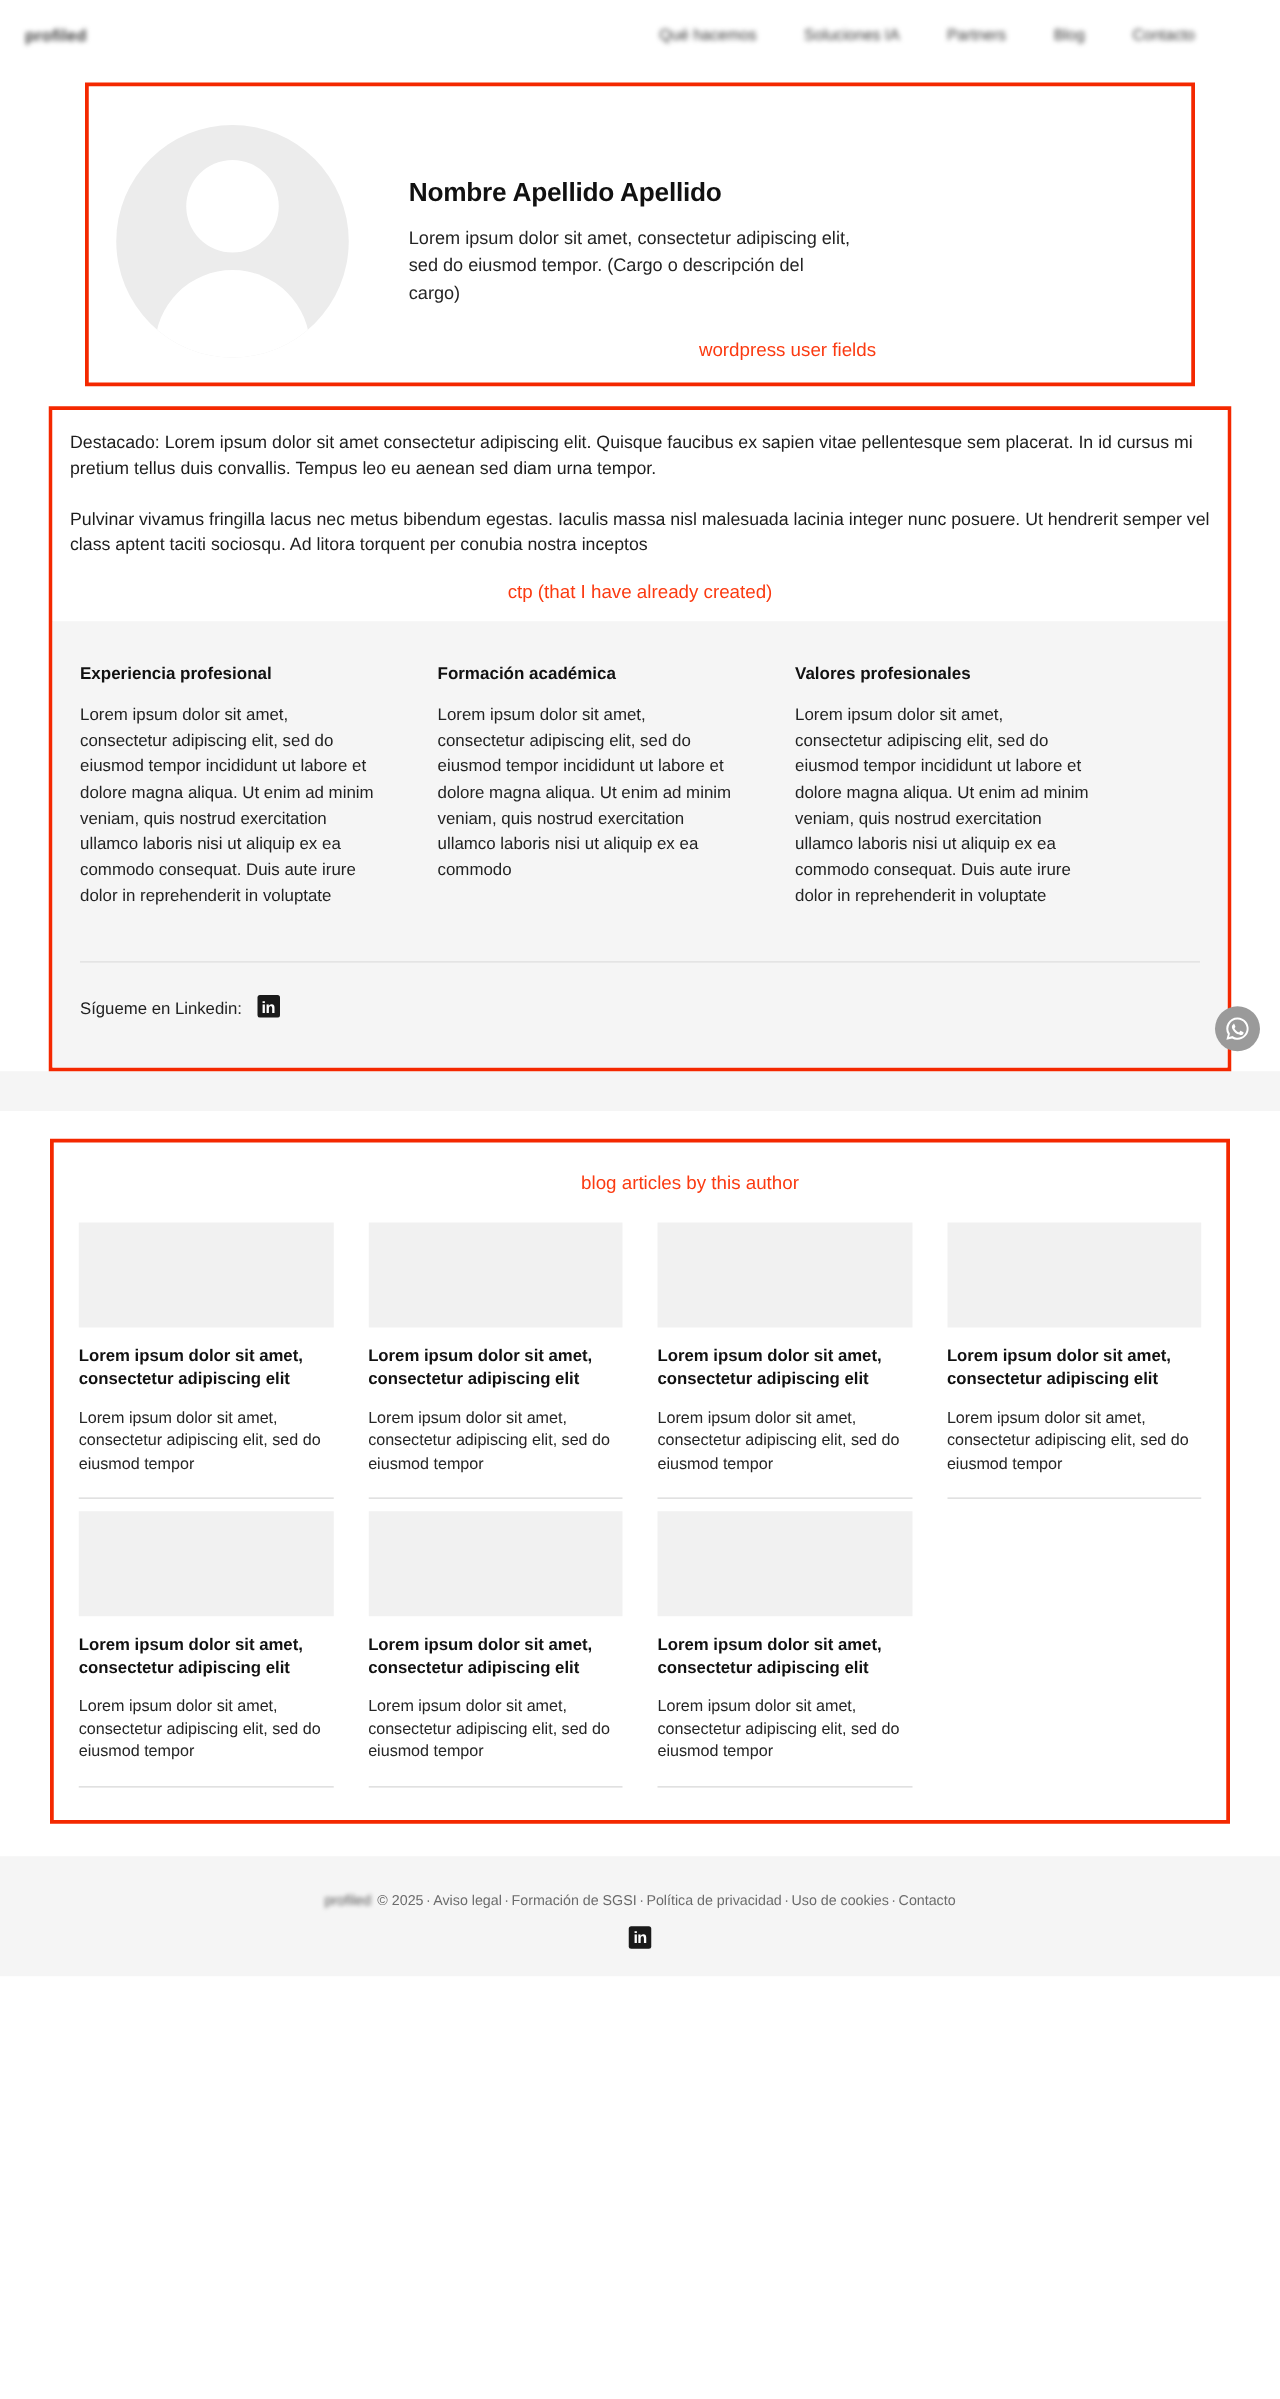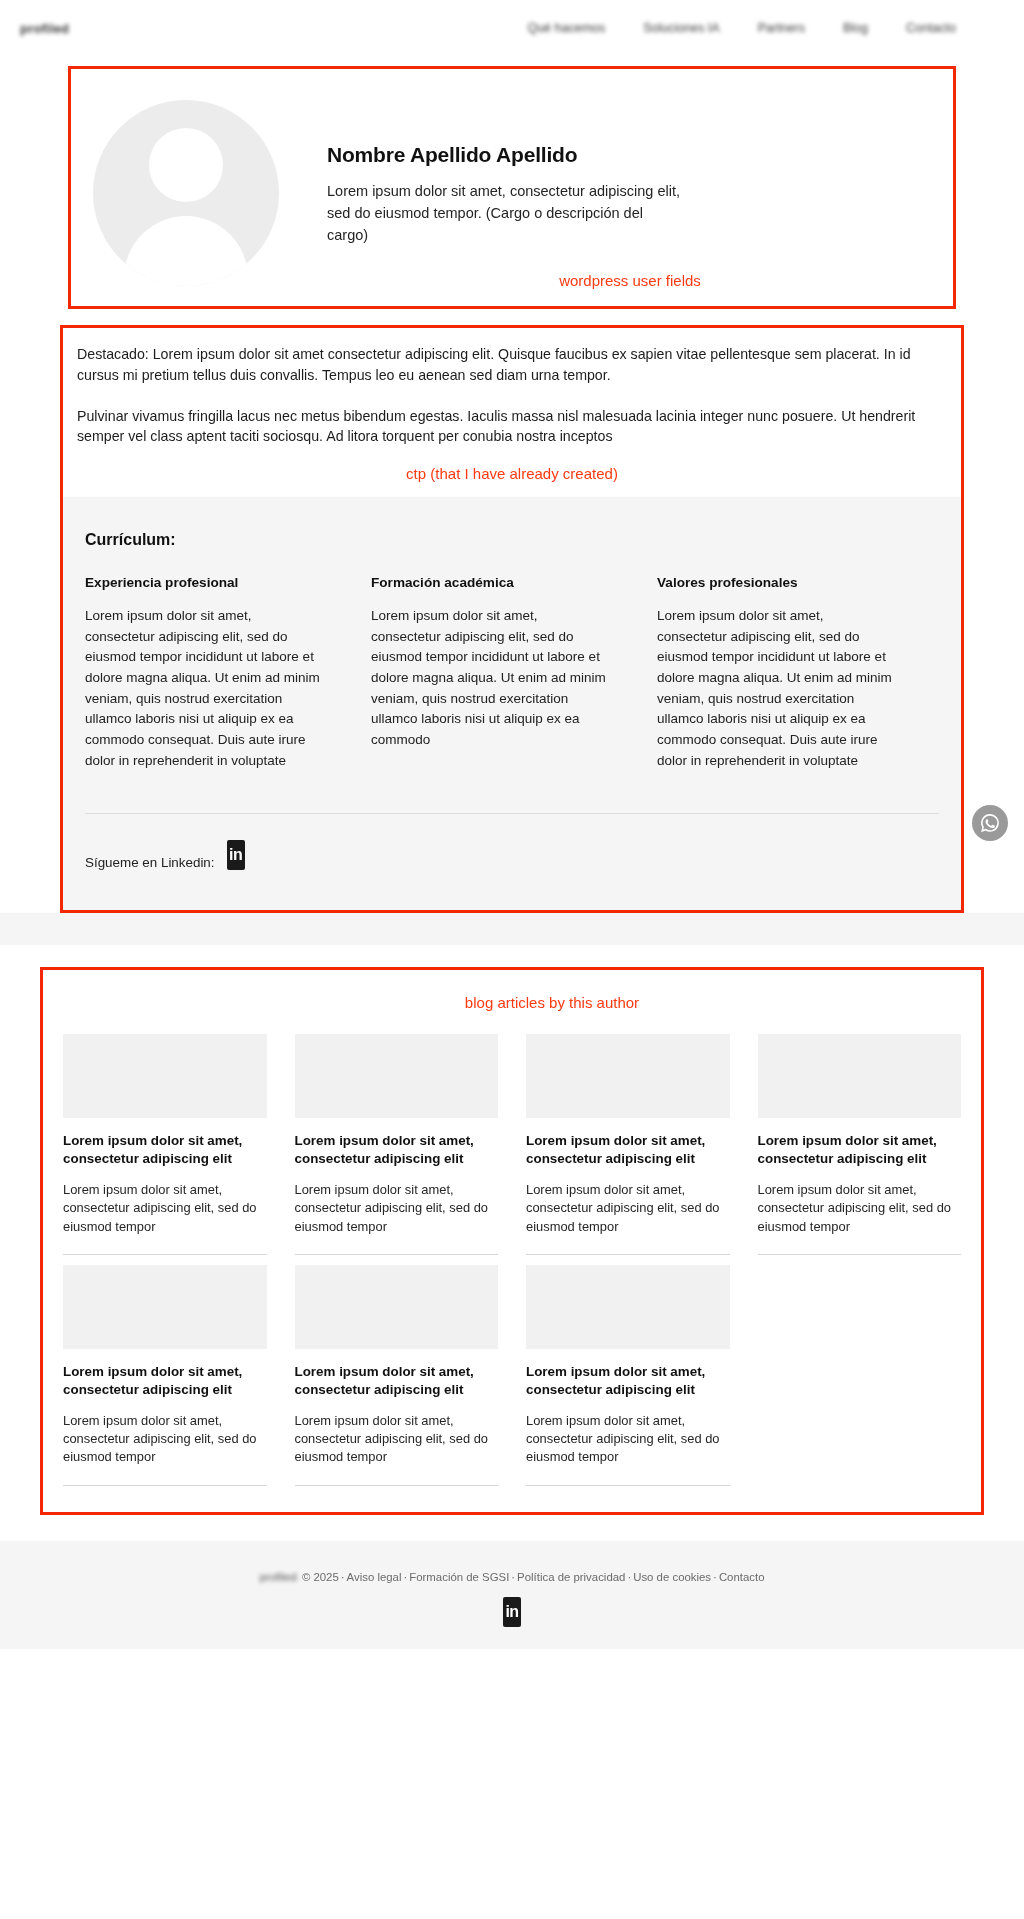--- a/index.html
+++ b/index.html
@@ -98,21 +98,21 @@
   .profile-desc {
     margin-top: 14px;
     font-size: 14.5px;
     line-height: 1.5;
     color: #242424;
     max-width: 360px;
   }
   .profile-annot { margin-top: 26px; padding-left: 6px; }
 
   
-  .feat-wrap { padding: 0 60px; margin-top: 16px; }
+  .feat-wrap { padding: 0 39px; margin-top: 16px; }
   .feat-card { background: #ffffff; }
   .feat-top { padding: 16px 14px 4px 14px; background:#ffffff; }
   .feat-p {
     font-size: 14.2px;
     line-height: 1.46;
     color: #1d1d1d;
   }
   .feat-p + .feat-p { margin-top: 20px; }
   .feat-annot { padding: 18px 0 10px 0; }
 
@@ -146,28 +146,28 @@
   }
   .curr-social {
     display: flex;
     align-items: flex-end;
     gap: 12px;
     padding: 26px 0 30px 0;
     font-size: 13.4px;
     color: #222222;
   }
   .li-badge {
-    width: 18px; height: 30px;
+    width: 18px; height: 18px;
     background: #1a1a1a;
     border-radius: 2px;
     display: inline-flex;
     align-items: center;
     justify-content: center;
     color: #ffffff;
-    font-size: 16px;
+    font-size: 13px;
     font-weight: 700;
     line-height: 1;
     letter-spacing: -.5px;
   }
 
   
   .arts-outerband { background:#f5f5f5; height: 32px; }
   .arts-wrap { padding: 22px 40px 0 40px; background:#ffffff; }
   .arts-card { background:#ffffff; padding: 18px 20px 26px 20px; }
   .arts-head {
@@ -286,21 +286,20 @@
 
 <section class="feat-wrap">
   <div class="feat-card annot-box">
     <div class="feat-top">
       <p class="feat-p">Destacado: Lorem ipsum dolor sit amet consectetur adipiscing elit. Quisque faucibus ex sapien vitae pellentesque sem placerat. In id cursus mi pretium tellus duis convallis. Tempus leo eu aenean sed diam urna tempor.</p>
       <p class="feat-p">Pulvinar vivamus fringilla lacus nec metus bibendum egestas. Iaculis massa nisl malesuada lacinia integer nunc posuere. Ut hendrerit semper vel class aptent taciti sociosqu. Ad litora torquent per conubia nostra inceptos</p>
       <div class="annot-text feat-annot">ctp (that I have already created)</div>
     </div>
 
     <div class="curr">
-      <h2 class="curr-title">Currículum:</h2>
       <div class="curr-cols">
         <div class="curr-col">
           <h4>Experiencia profesional</h4>
           <p>Lorem ipsum dolor sit amet, consectetur adipiscing elit, sed do eiusmod tempor incididunt ut labore et dolore magna aliqua. Ut enim ad minim veniam, quis nostrud exercitation ullamco laboris nisi ut aliquip ex ea commodo consequat. Duis aute irure dolor in reprehenderit in voluptate</p>
         </div>
         <div class="curr-col">
           <h4>Formación académica</h4>
           <p>Lorem ipsum dolor sit amet, consectetur adipiscing elit, sed do eiusmod tempor incididunt ut labore et dolore magna aliqua. Ut enim ad minim veniam, quis nostrud exercitation ullamco laboris nisi ut aliquip ex ea commodo</p>
         </div>
         <div class="curr-col">

